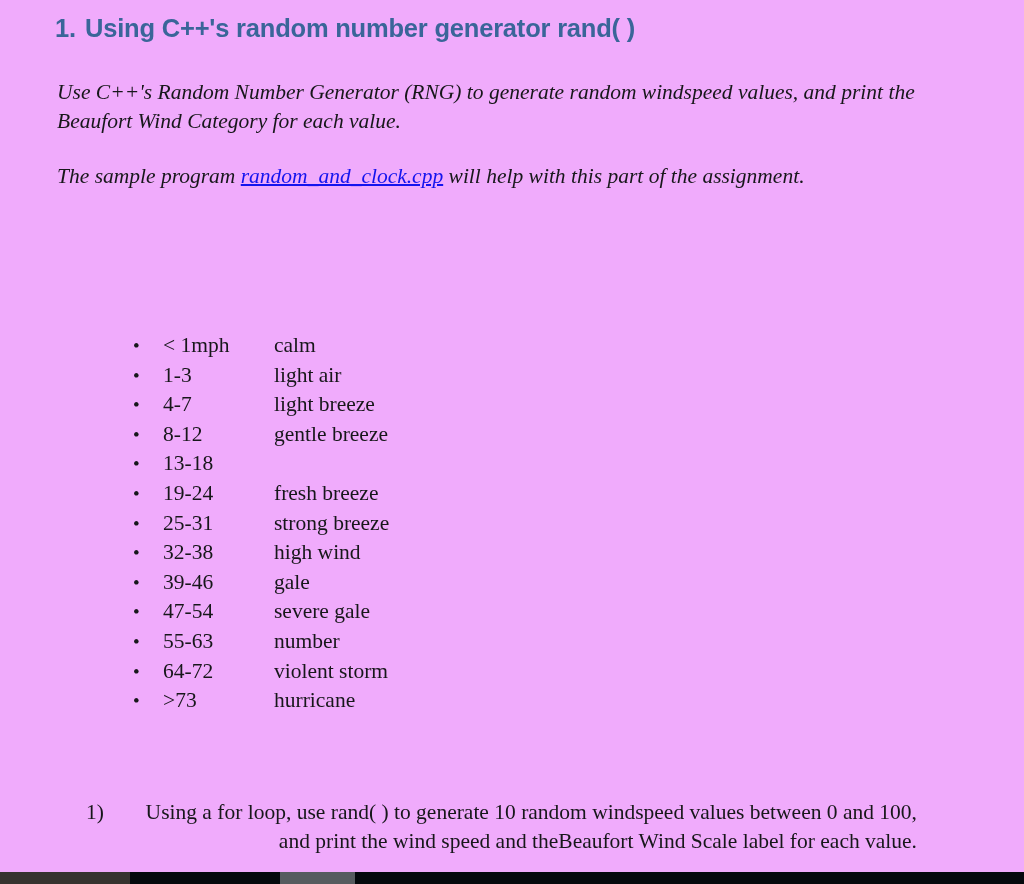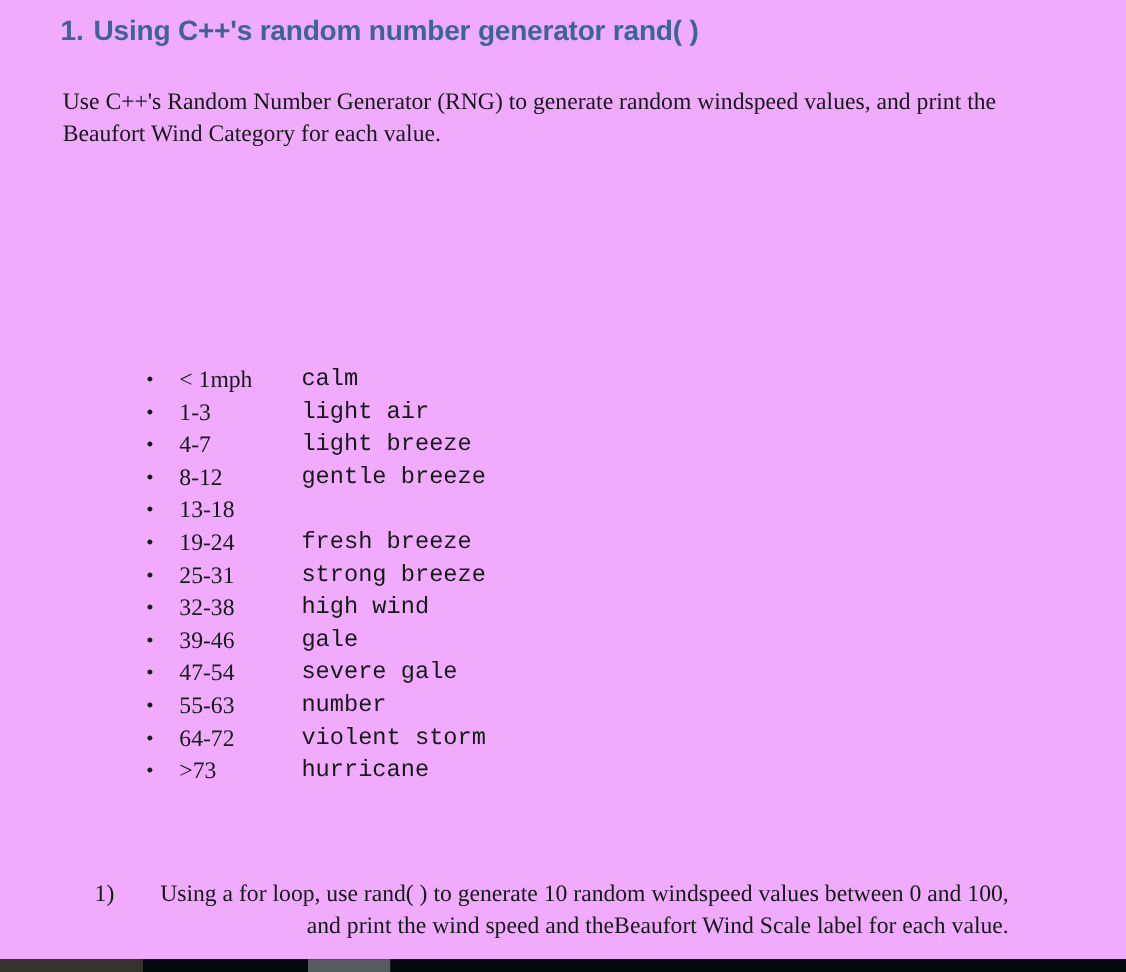--- a/index.html
+++ b/index.html
@@ -47,20 +47,21 @@
   }
 
   
   .para {
     position: absolute;
     left: 57px;
     width: 900px;
     font-size: 21.5px;
     line-height: 28.5px;
     color: #17171a;
+    font-style: italic;
   }
   .para-intro { top: 78px; width: 905px; }
   .para-sample { top: 162px; width: 790px; }
   .para-scale  { top: 246px; width: 900px; }
   .para-assignment { top: 742px; }
 
   .link {
     color: #1414EE;
     text-decoration: underline;
     text-underline-offset: 1px;
@@ -94,21 +95,20 @@
   }
   .cat-range {
     position: absolute;
     left: 163px;
     top: 0;
   }
   .cat-label {
     position: absolute;
     left: 274px;
     top: 0;
-    font-family: Liberation Mono, monospace;
   }
 
   
   .num-list {
     position: absolute;
     left: 0;
     top: 798px;
     width: 1024px;
   }
   .num-row {
@@ -154,20 +154,23 @@
 <body>
 
 <div class="page">
 
   <div class="doc-heading">
     <span class="h-num">1.</span><span>Using C++'s random number generator rand( )</span>
   </div>
 
   <div class="para para-intro">Use C++'s Random Number Generator (RNG) to generate random windspeed values, and print the Beaufort Wind Category for each value.</div>
 
+  <div class="para para-sample">
+    <span>The sample program </span><a class="link" href="#">random_and_clock.cpp</a><span> will help with this part of the assignment.</span>
+  </div>
 
 
   <div class="cat-list">
     <div class="cat-row">
       <span class="cat-bullet">•</span>
       <span class="cat-range">&lt; 1mph</span>
       <span class="cat-label">calm</span>
     </div>
     <div class="cat-row">
       <span class="cat-bullet">•</span>

